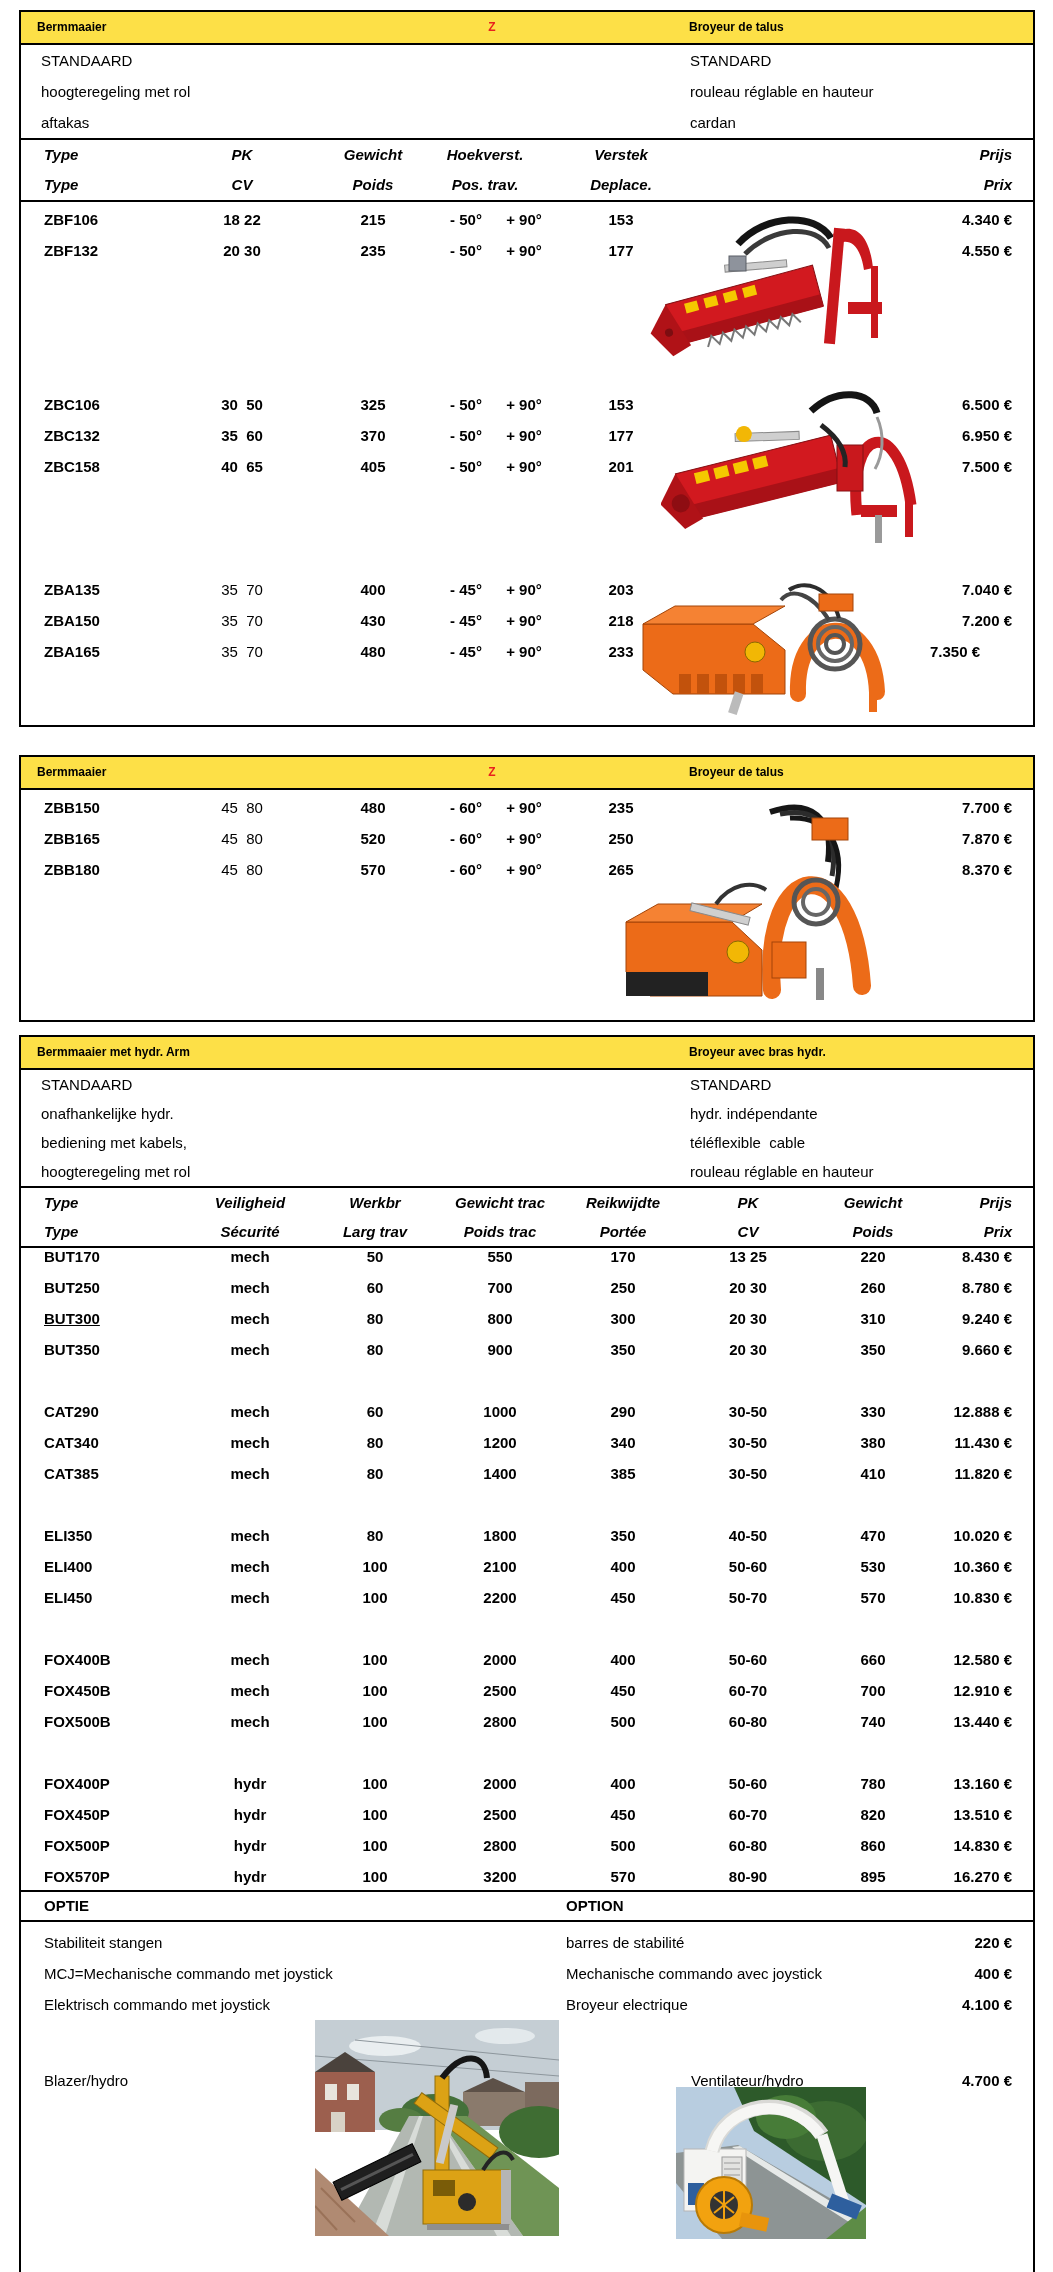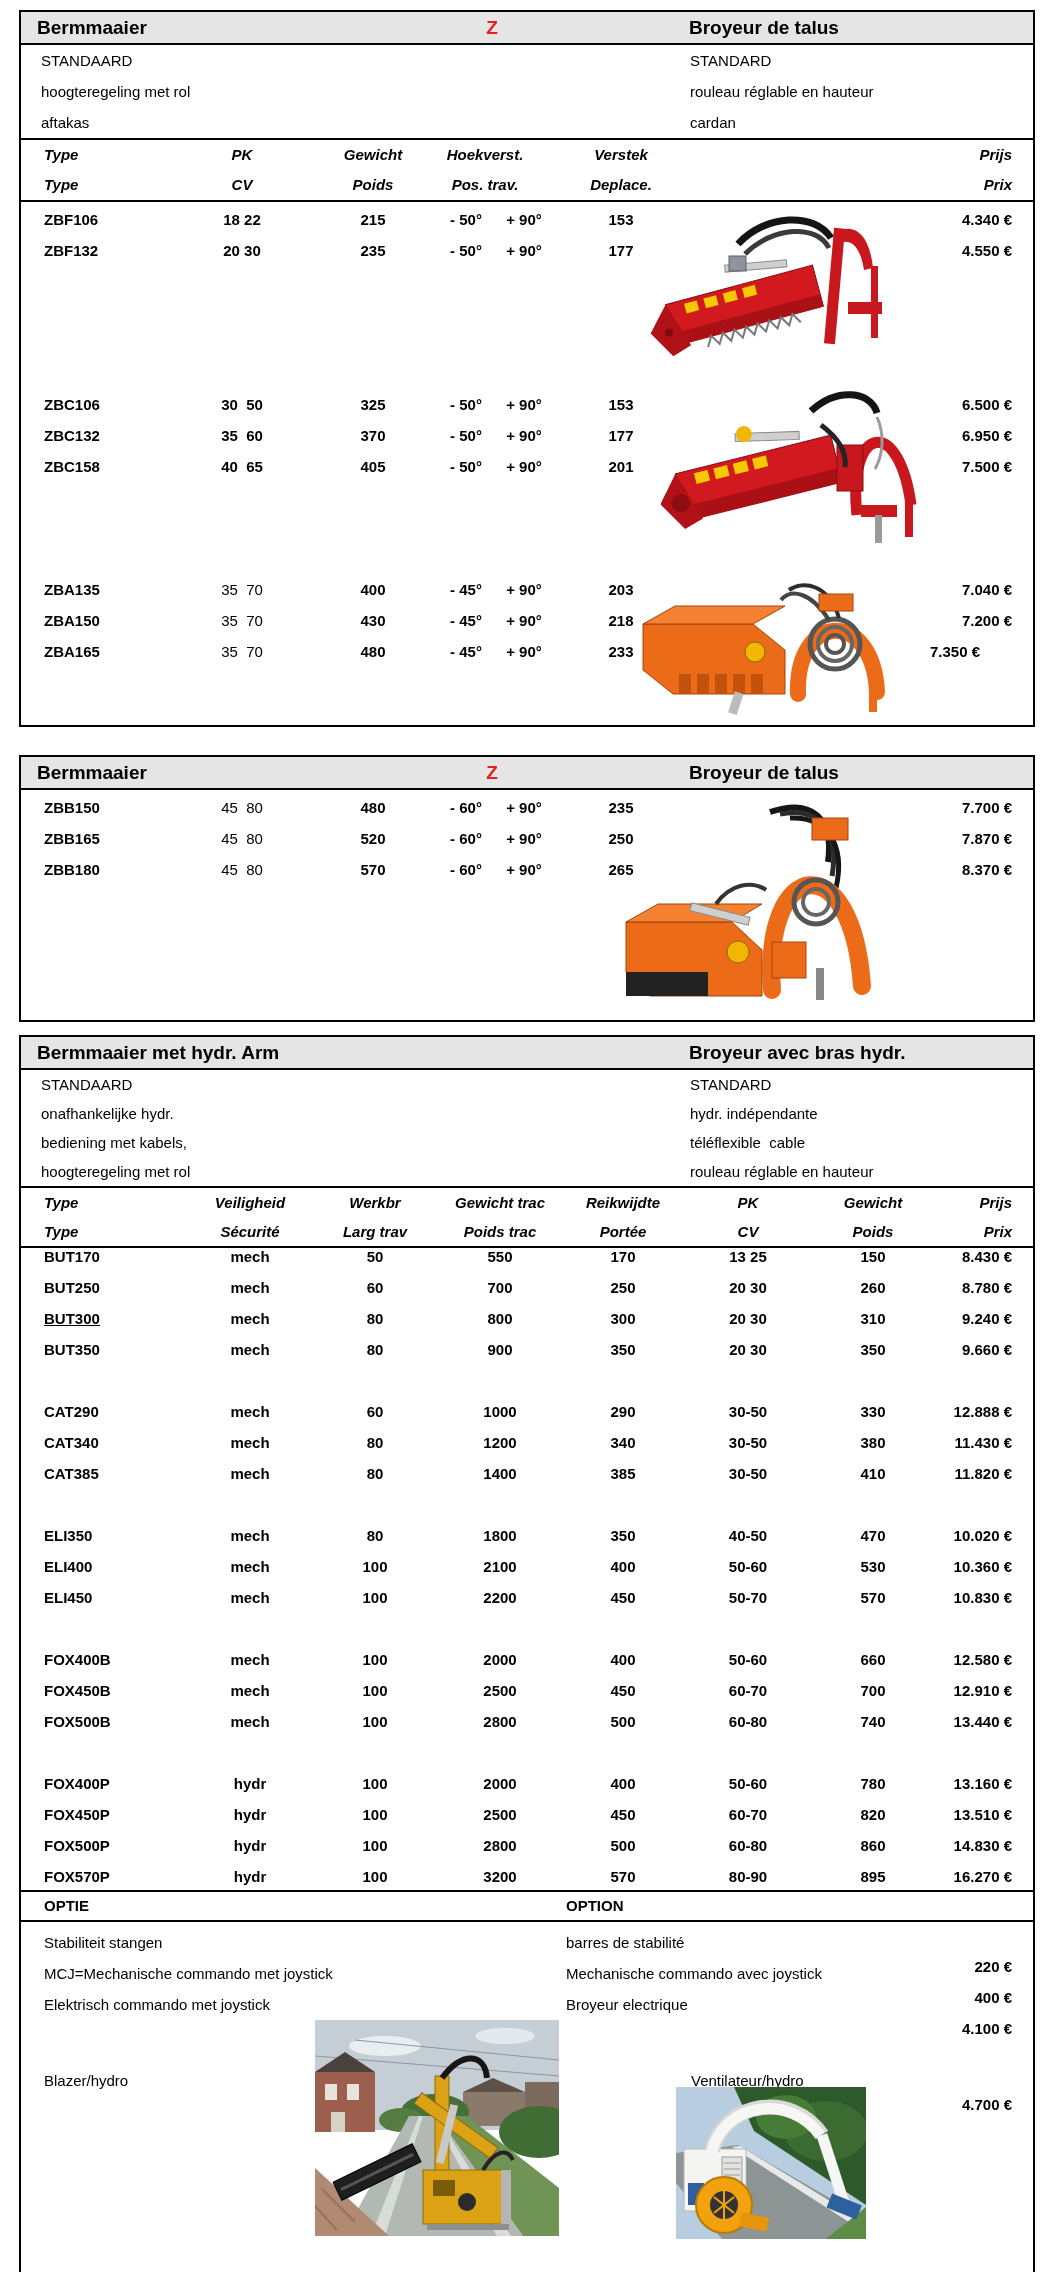--- a/index.html
+++ b/index.html
@@ -2,22 +2,22 @@
 <html><head>
 <meta charset="utf-8">
 <style>
   html,body{margin:0;padding:0;background:#fff;}
   .page{position:relative;width:1053px;height:2272px;background:#ffffff;
         font-family:"Liberation Sans", sans-serif;color:#000;overflow:hidden;}
   .block{position:absolute;left:19px;width:1016px;border:2px solid #000;background:#fff;box-sizing:border-box;}
   #block1{top:10px;height:717px;}
   #block2{top:755px;height:267px;}
   #block3{top:1035px;height:1489px;}
-  .bheader{position:relative;height:31px;background:#e5e5e5;border-bottom:2px solid #000;
-           font-weight:bold;font-size:19px;line-height:31px;}
+  .bheader{position:relative;height:31px;background:#fde047;border-bottom:2px solid #000;
+           font-weight:bold;font-size:12px;line-height:31px;}
   .bheader .nl{position:absolute;left:16px;top:0;}
   .bheader .mark{position:absolute;left:441px;width:60px;top:0;text-align:center;color:#e8201e;}
   .bheader .fr{position:absolute;left:668px;top:0;}
   .std{position:relative;border-bottom:2px solid #000;}
   #block1 .std{height:93px;}
   #block3 .std{height:116px;}
   .std-row{position:relative;}
   #block1 .std-row{height:31px;line-height:31px;}
   #block3 .std-row{height:29px;line-height:29px;}
   .std-row span{position:absolute;font-size:15px;white-space:pre;}
@@ -43,21 +43,21 @@
   .opt-band{position:relative;height:28px;line-height:28px;border-top:2px solid #000;border-bottom:2px solid #000;
             font-weight:bold;font-size:15px;}
   .opt-band span{position:absolute;}
   .opt-band .nl{left:23px;} .opt-band .fr{left:545px;}
   .opt-rows{margin-top:5px;}
   .opt-row{position:relative;height:31px;line-height:31px;font-size:15px;}
   .opt-row span{position:absolute;white-space:pre;}
   .opt-row .nl{left:23px;}
   .opt-row .fr{left:545px;}
   .opt-row .fr2{left:670px;}
-  .opt-row .price{left:861px;width:130px;text-align:right;font-weight:bold;margin-top:24px;}
+  .opt-row .price{left:861px;width:130px;text-align:right;font-weight:bold;}
   .blazer-row{margin-top:45px;}
   .prod,.photo{position:absolute;}
   svg{display:block;}
 </style>
 </head>
 <body>
 
 <div class="page">
 
   <div class="block" id="block1">
@@ -348,21 +348,21 @@
       </div>
     </div>
     <div class="data">
         <div class="trow" style="top: -7px; height: 31px;">
           <div class="cell a-left" style="left: 23px; width: 150px; line-height: 31px;">BUT170</div>
           <div class="cell a-center" style="left: 169px; width: 120px; line-height: 31px;">mech</div>
           <div class="cell a-center" style="left: 294px; width: 120px; line-height: 31px;">50</div>
           <div class="cell a-center" style="left: 419px; width: 120px; line-height: 31px;">550</div>
           <div class="cell a-center" style="left: 542px; width: 120px; line-height: 31px;">170</div>
           <div class="cell a-center" style="left: 667px; width: 120px; line-height: 31px;">13 25</div>
-          <div class="cell a-center" style="left: 792px; width: 120px; line-height: 31px;">150</div>
+          <div class="cell a-center" style="left: 792px; width: 120px; line-height: 31px;">220</div>
           <div class="cell a-right" style="left: 861px; width: 130px; line-height: 31px;">8.430 €</div>
         </div>
         <div class="trow" style="top: 24px; height: 31px;">
           <div class="cell a-left" style="left: 23px; width: 150px; line-height: 31px;">BUT250</div>
           <div class="cell a-center" style="left: 169px; width: 120px; line-height: 31px;">mech</div>
           <div class="cell a-center" style="left: 294px; width: 120px; line-height: 31px;">60</div>
           <div class="cell a-center" style="left: 419px; width: 120px; line-height: 31px;">700</div>
           <div class="cell a-center" style="left: 542px; width: 120px; line-height: 31px;">250</div>
           <div class="cell a-center" style="left: 667px; width: 120px; line-height: 31px;">20 30</div>
           <div class="cell a-center" style="left: 792px; width: 120px; line-height: 31px;">260</div>

